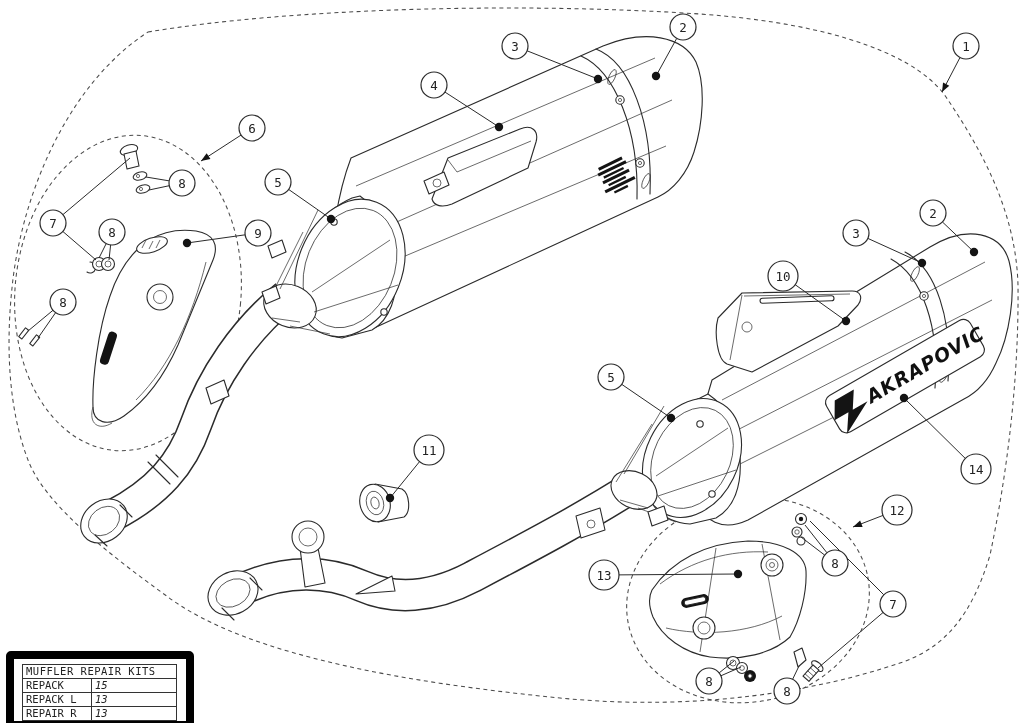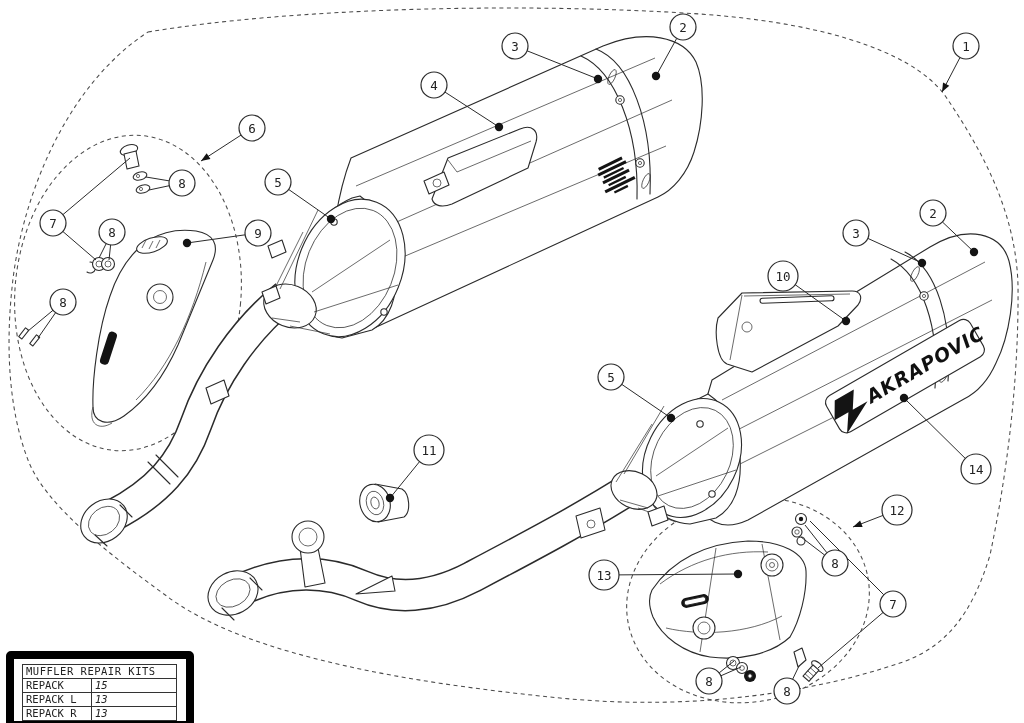--- a/index.html
+++ b/index.html
@@ -359,19 +359,19 @@
     </tr>
     <tr>
       <td class="col-name">REPACK</td>
       <td class="col-num">15</td>
     </tr>
     <tr>
       <td class="col-name">REPACK L</td>
       <td class="col-num">13</td>
     </tr>
     <tr>
-      <td class="col-name">REPACK R</td>
+      <td class="col-name">REPAIR R</td>
       <td class="col-num">13</td>
     </tr>
   </tbody>
       </table>
 </div>
 </div>
 
 </body></html>

